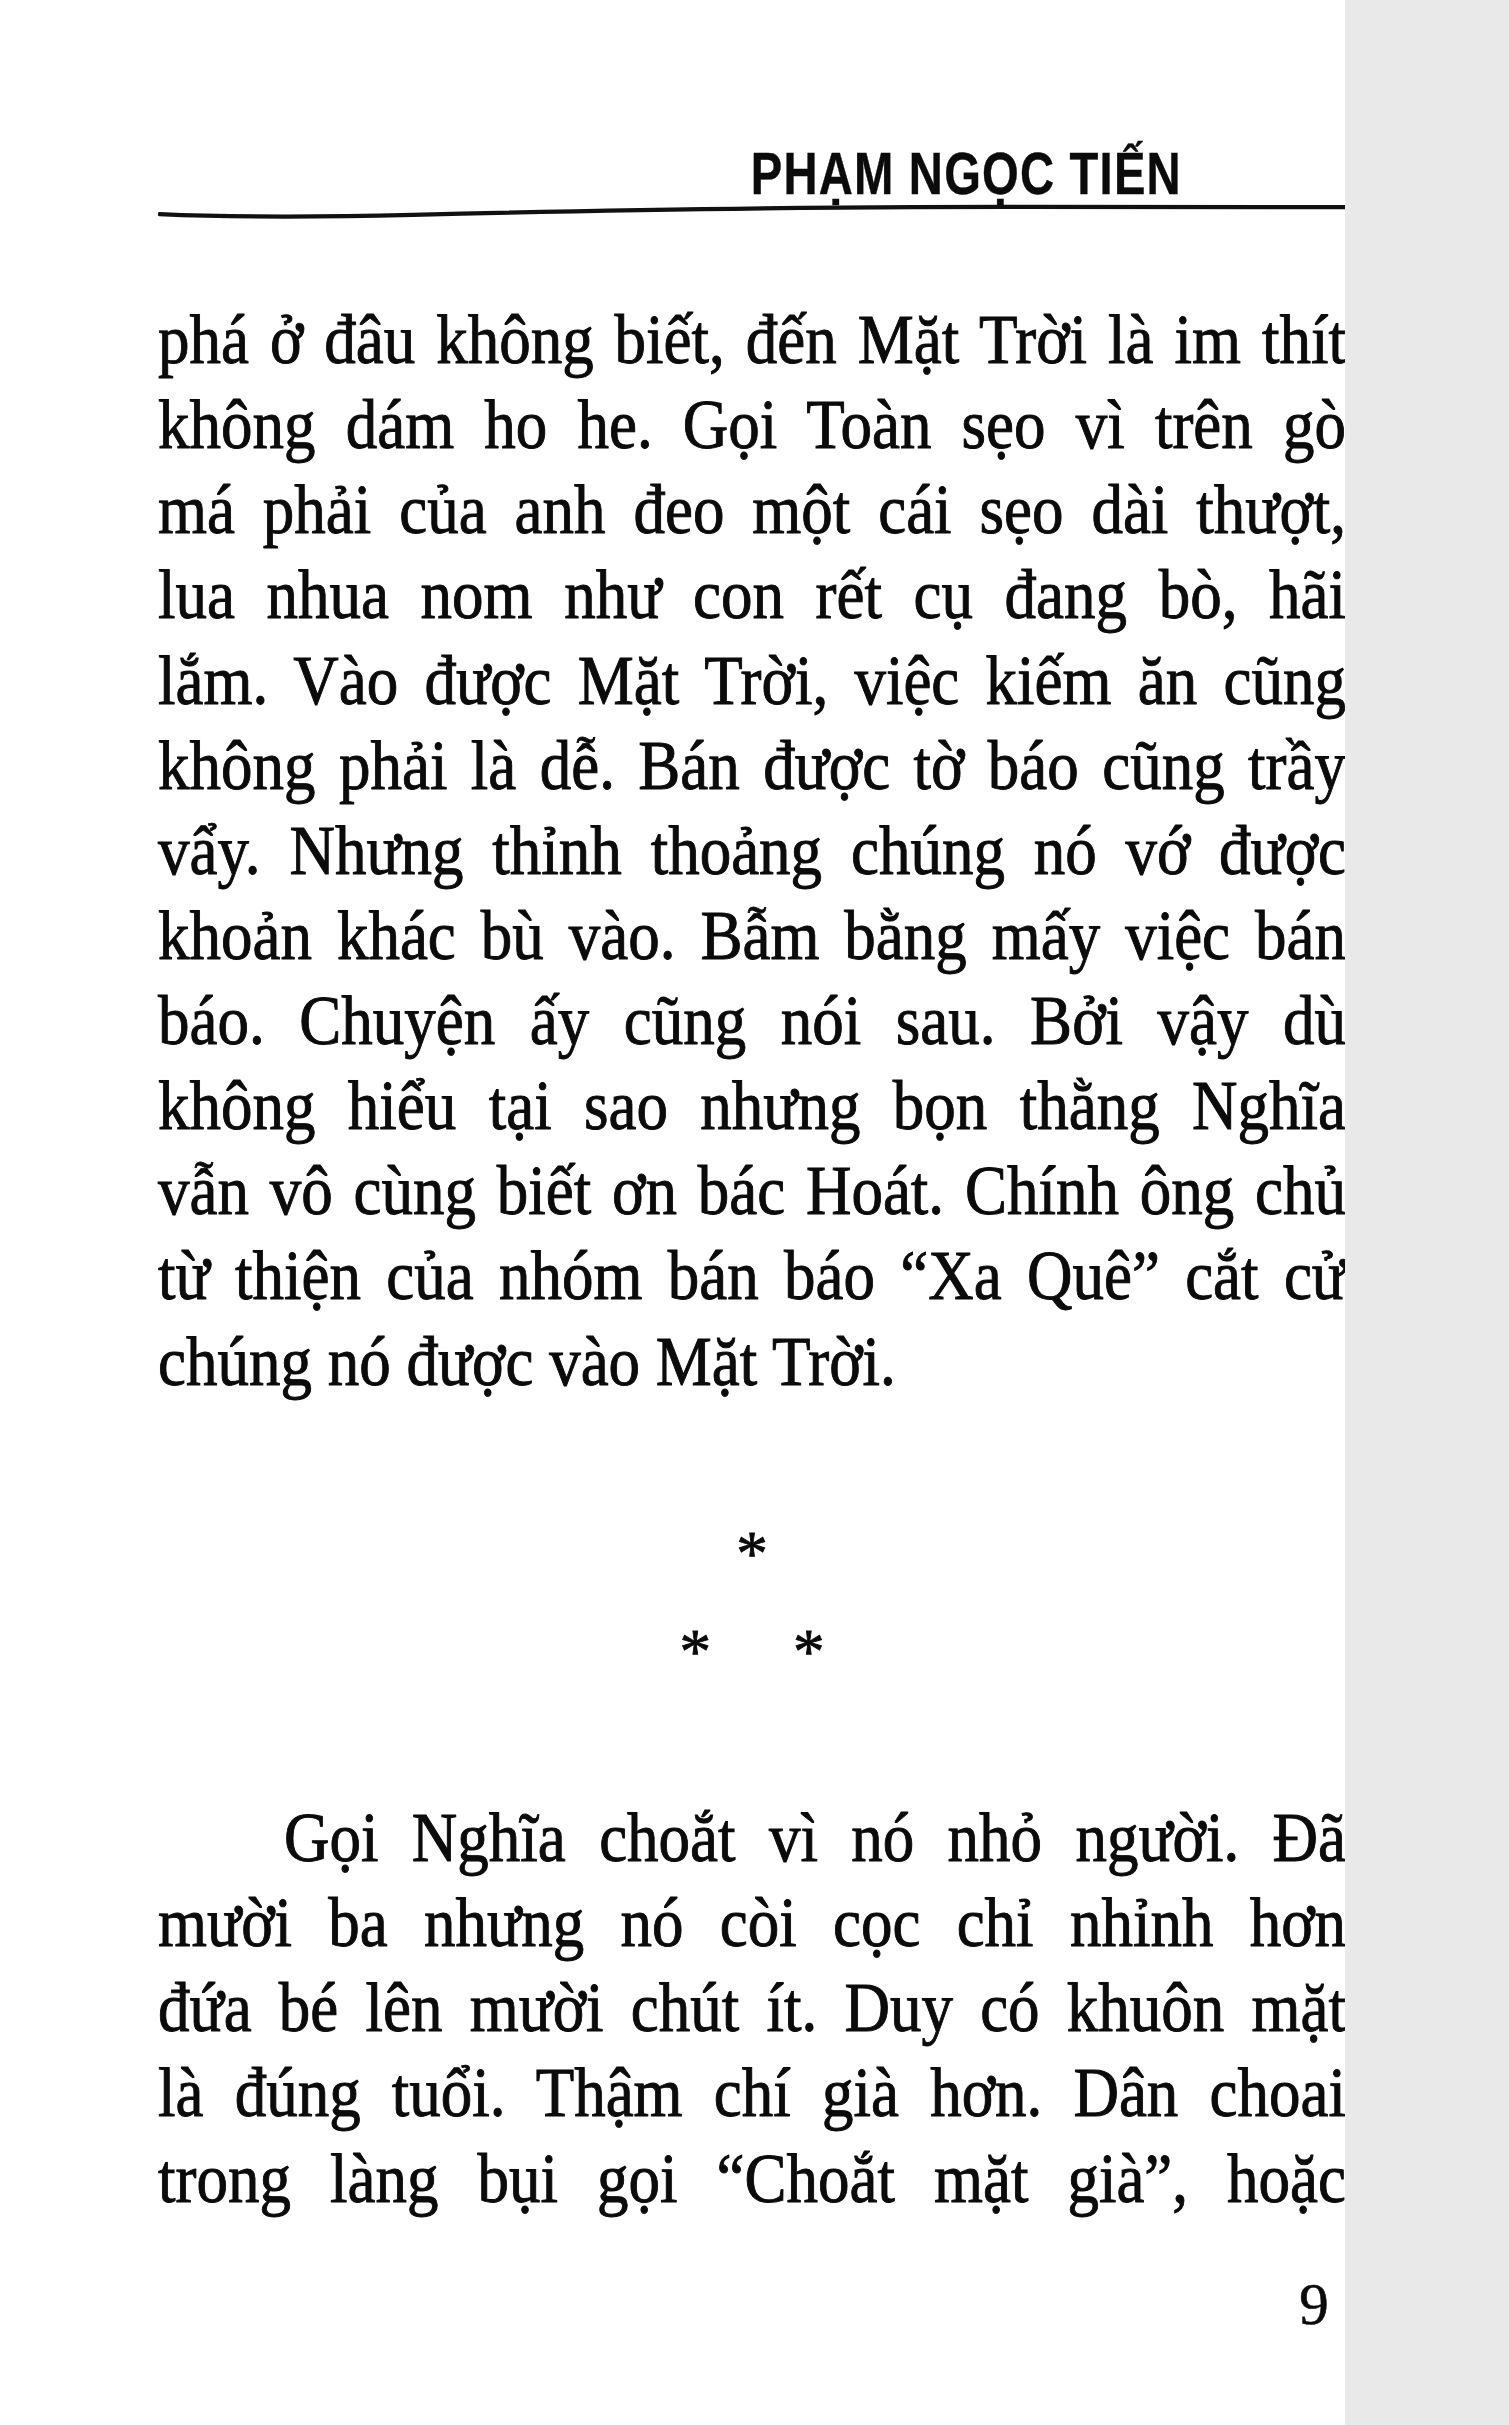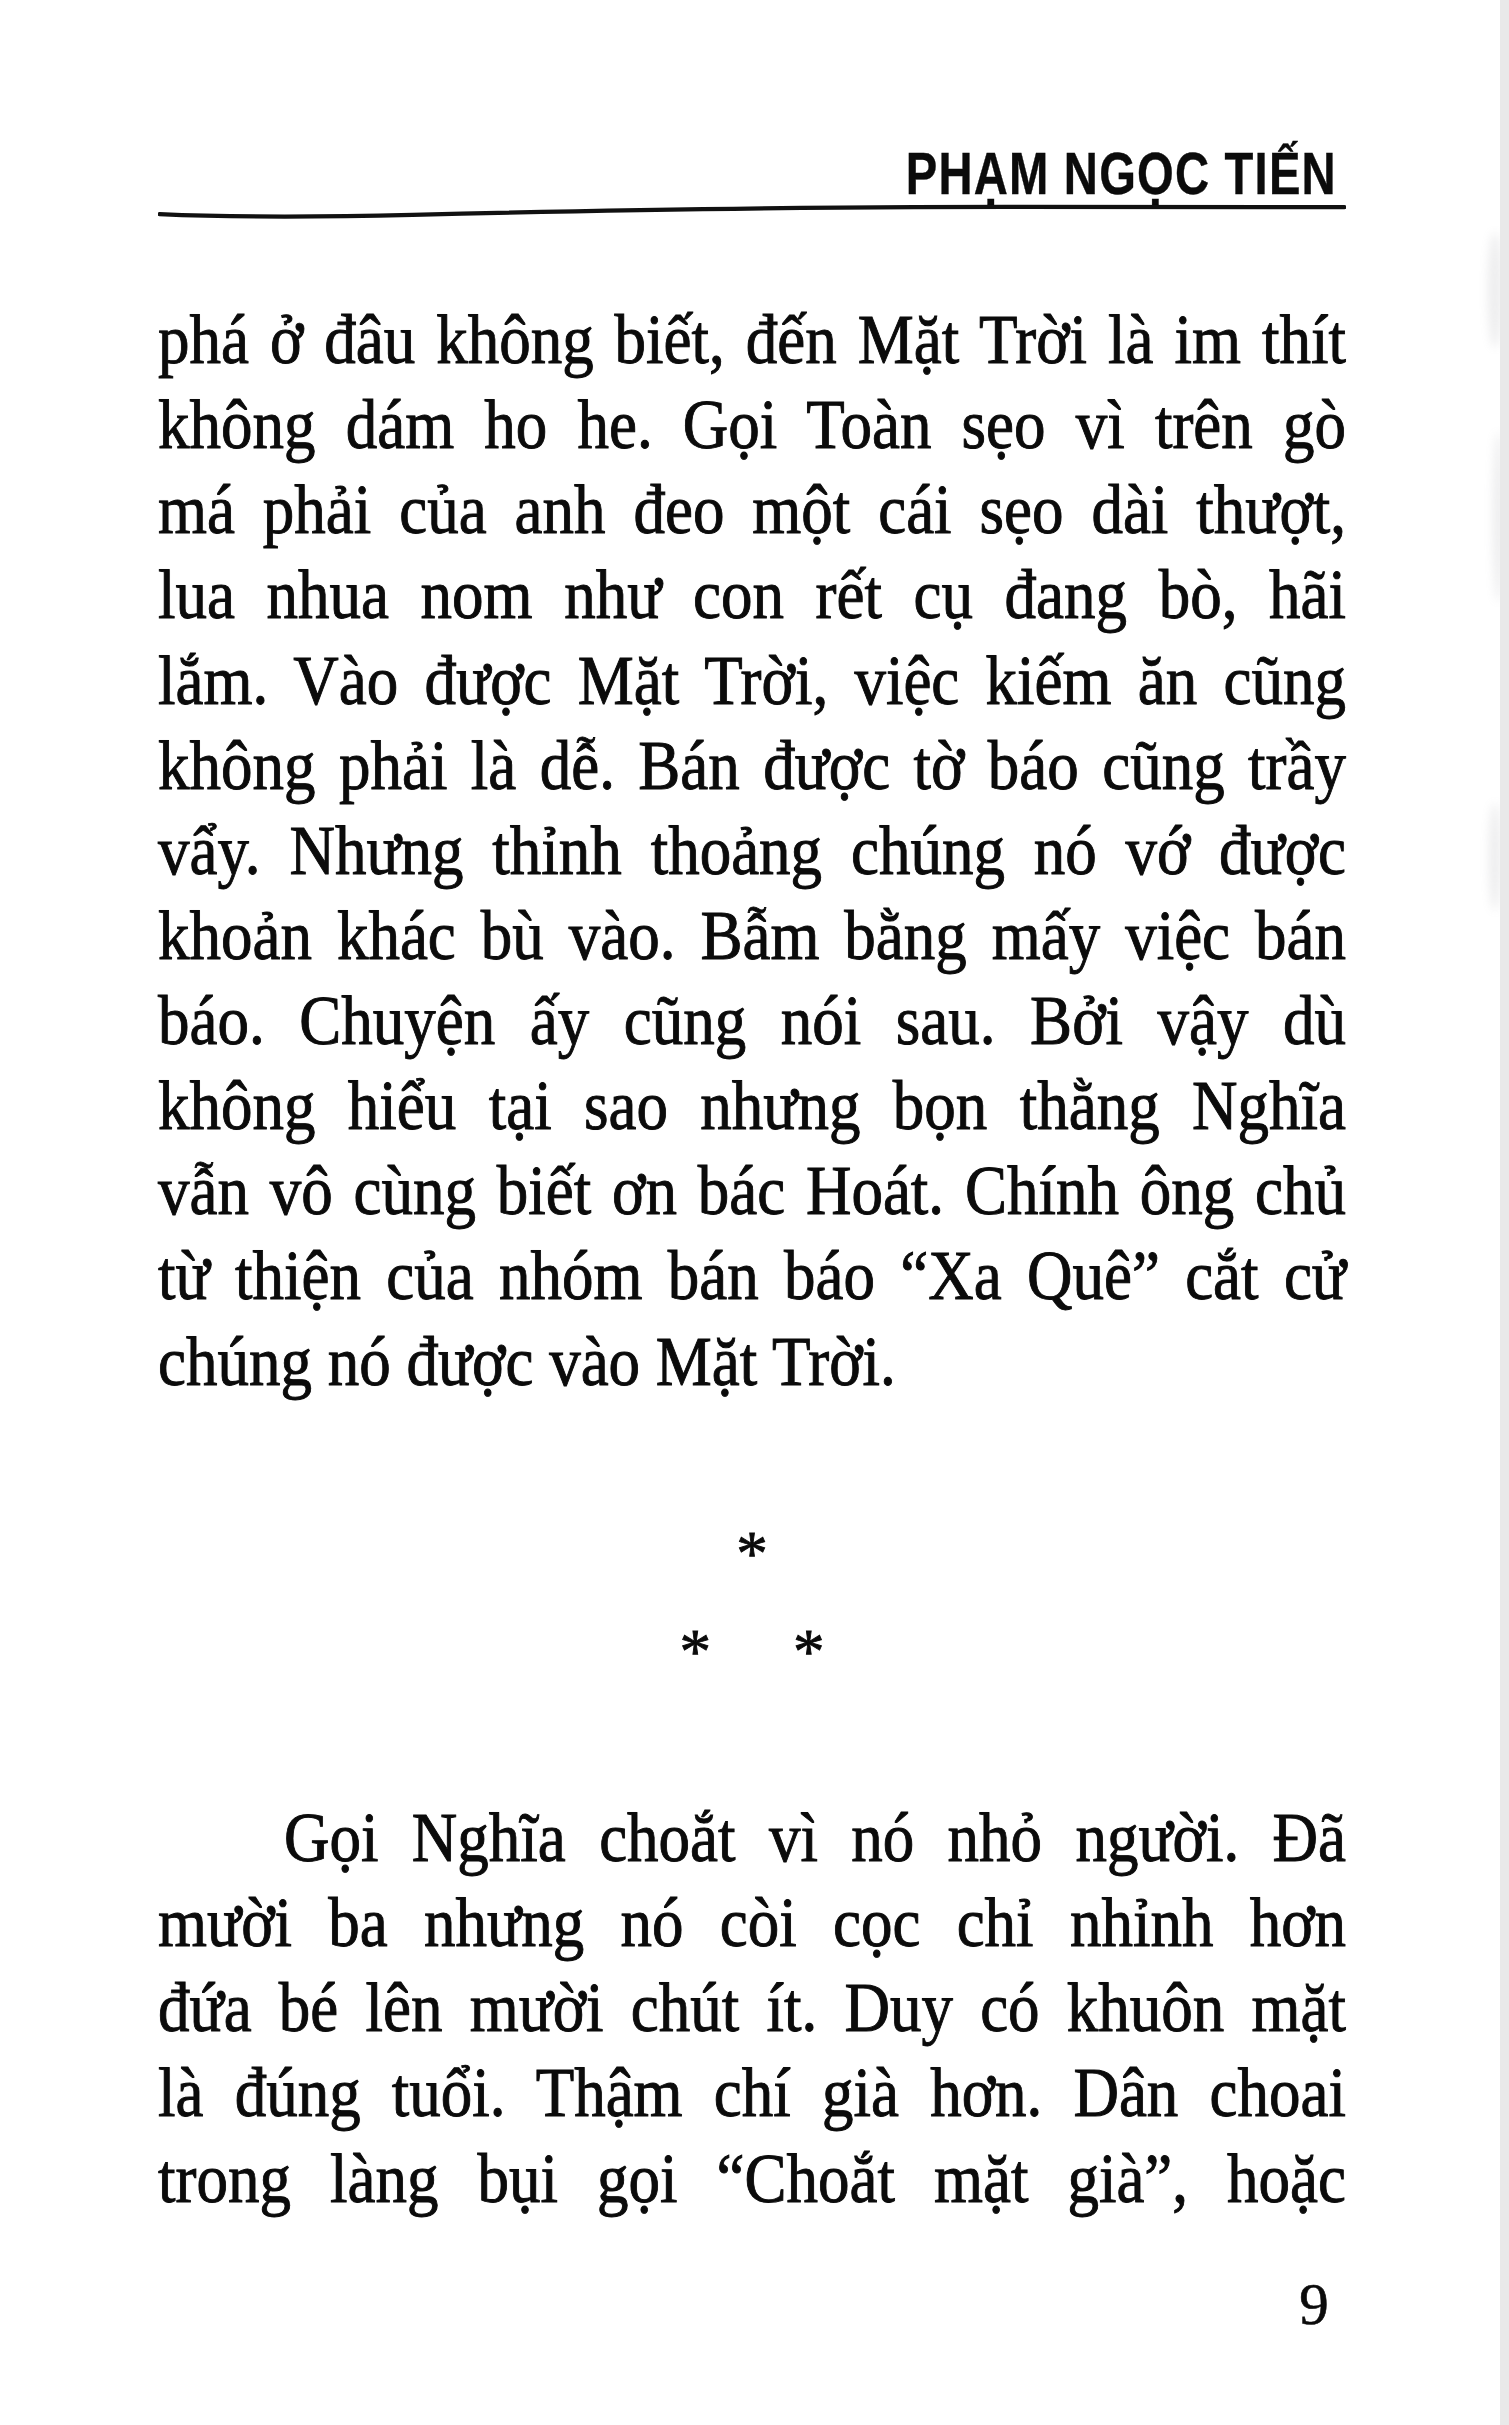--- a/index.html
+++ b/index.html
@@ -1,18 +1,18 @@
 <!DOCTYPE html>
 <html lang="vi" style="--ink: #0b0b0b; --paper: #ffffff;font-size:12.3px"><head>
 <meta charset="utf-8">
 <style>
   html, body { margin: 0; padding: 0; background: #e9e9e9; }
   .page {
     position: relative;
-    width: 1500px; height: 2426px;
+    width: 1345px; height: 2426px;
     background: var(--paper, #ffffff);
     overflow: hidden;
     font-family: "Liberation Serif", "DejaVu Serif", serif;
   }
 
   
   .author {
     position: absolute;
     top: 145px; right: 163px;
     font-family: "Liberation Sans", "DejaVu Sans", sans-serif;

